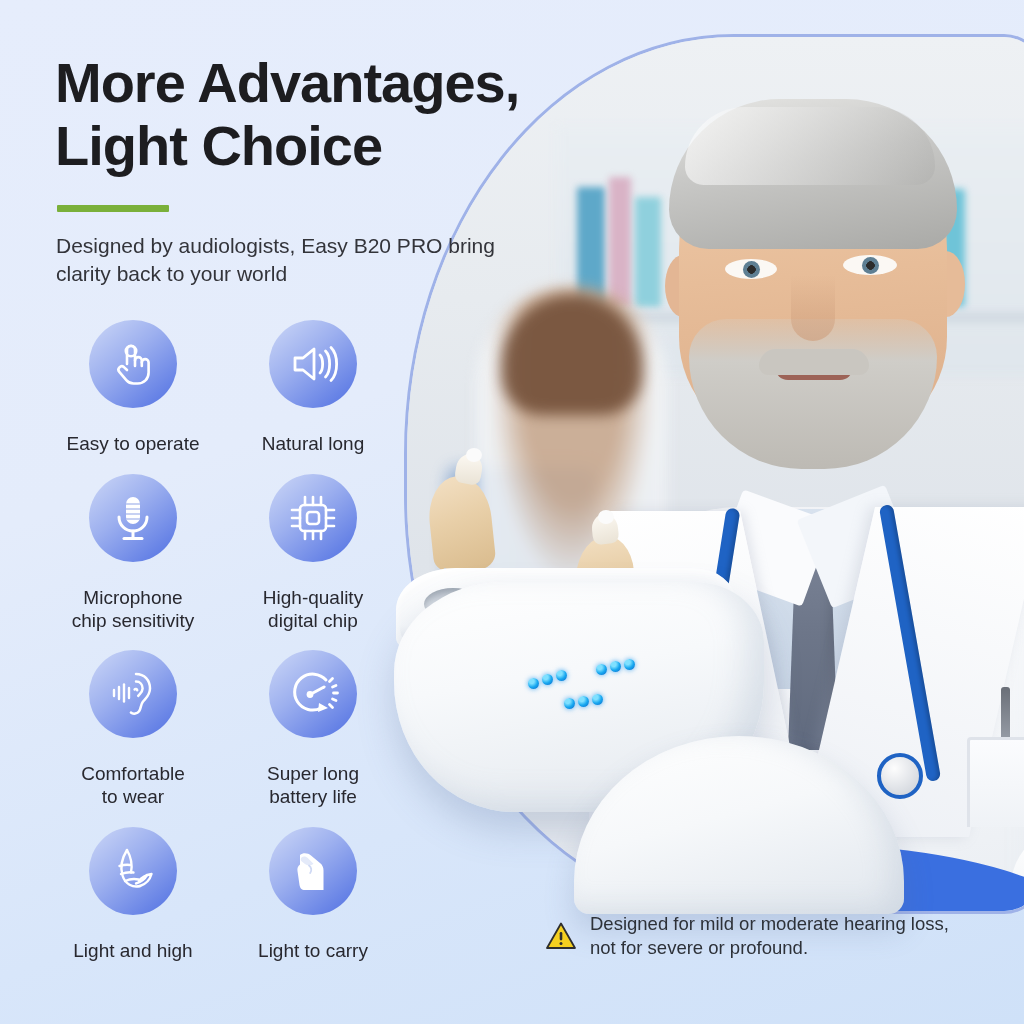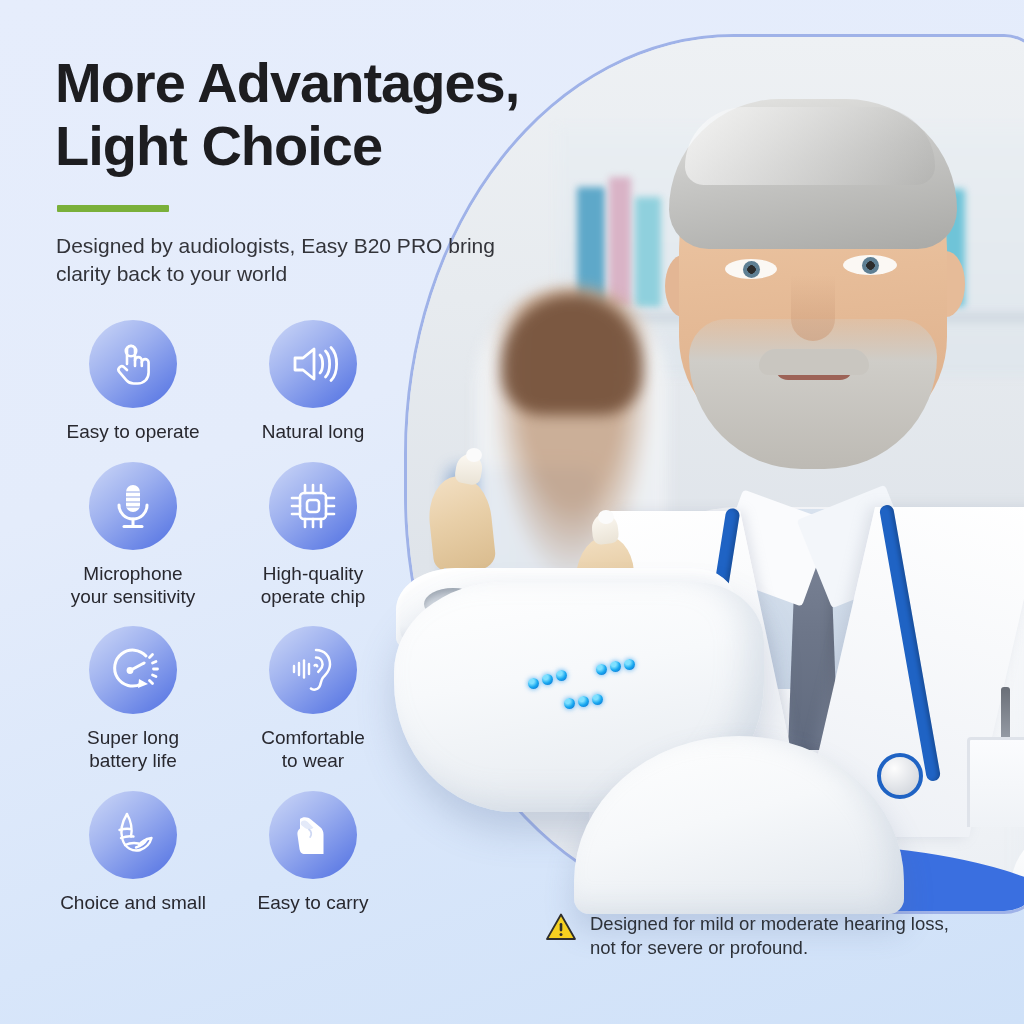--- a/index.html
+++ b/index.html
@@ -176,26 +176,26 @@
     background:#7ab03a; border-radius:1px; }
   .subtitle { position:absolute; left:56px; top:232px; width:470px;
     font-size:21px; line-height:1.34; color:#33343a; }
 
   .features { position:absolute; left:48px; top:320px; width:350px;
     display:grid; grid-template-columns:1fr 1fr; row-gap:18px; column-gap:10px; }
   .feat { display:flex; flex-direction:column; align-items:center; }
   .circle { width:88px; height:88px; border-radius:50%;
     background:linear-gradient(140deg,#cdd8f7 0%, #9db0ef 42%, #4f6fe2 100%);
     display:flex; align-items:center; justify-content:center; }
-  .feat-label { margin-top:13px; text-align:center; font-size:19px; line-height:1.2;
+  .feat-label { margin-top:25px; text-align:center; font-size:19px; line-height:1.2;
     color:#28282f; white-space:pre-line; }
 
   
   .disclaimer { position:absolute; left:545px; top:912px; width:430px;
-    display:flex; align-items:flex-start; gap:13px; }
+    display:flex; align-items:center; gap:13px; }
   .warn-tri { flex:0 0 auto; }
   .disc-text { font-size:18.5px; line-height:1.32; color:#2d3138; white-space:pre-line; }
 </style>
 </head>
 <body>
 
 <div id="stage">
 
   <div class="photo-blob">
     <div class="photo-inner">
@@ -338,21 +338,21 @@
             <line x1="19" y1="17" x2="33" y2="17"></line>
             <line x1="19" y1="22" x2="33" y2="22"></line>
             <line x1="19" y1="27" x2="33" y2="27"></line>
           </g>
           <path d="M12 25c0 8 6.3 14 14 14s14-6 14-14" fill="none" stroke="#fff" stroke-width="3" stroke-linecap="round"></path>
           <line x1="26" y1="39" x2="26" y2="46" stroke="#fff" stroke-width="3" stroke-linecap="round"></line>
           <line x1="17" y1="46.5" x2="35" y2="46.5" stroke="#fff" stroke-width="3" stroke-linecap="round"></line>
         </svg>
       </div>
       <div class="feat-label">Microphone
-your sensitivity</div>
+chip sensitivity</div>
     </div>
 
     <div class="feat">
       <div class="circle">
         <svg width="52" height="52" viewBox="0 0 52 52">
           <g fill="none" stroke="#fff" stroke-width="2.6" stroke-linecap="round">
             <rect x="13" y="13" width="26" height="26" rx="4"></rect>
             <rect x="20" y="20" width="12" height="12" rx="3"></rect>
             <line x1="18" y1="5" x2="18" y2="13"></line>
             <line x1="26" y1="5" x2="26" y2="13"></line>
@@ -363,21 +363,41 @@
             <line x1="5" y1="18" x2="13" y2="18"></line>
             <line x1="5" y1="26" x2="13" y2="26"></line>
             <line x1="5" y1="34" x2="13" y2="34"></line>
             <line x1="39" y1="18" x2="47" y2="18"></line>
             <line x1="39" y1="26" x2="47" y2="26"></line>
             <line x1="39" y1="34" x2="47" y2="34"></line>
           </g>
         </svg>
       </div>
       <div class="feat-label">High-quality
-operate chip</div>
+digital chip</div>
+    </div>
+
+    <div class="feat">
+      <div class="circle">
+        <svg width="54" height="54" viewBox="0 0 54 54">
+          <g fill="none" stroke="#fff" stroke-width="2.5" stroke-linecap="round" stroke-linejoin="round">
+            <path d="M30 7c8.5 0 14 6.3 14 14.5 0 7-4.6 10-7.3 13.6-2.2 2.9-1.6 6.4-3.6 9.2-1.7 2.4-5.9 3.2-8.2 1.2"></path>
+            <path d="M30 14.5c4 0 6.6 3 6.6 7 0 3.6-2.6 5.2-4.4 7.4"></path>
+            <path d="M28.6 22.5c.7-.9 2.4-.6 2.6.8"></path>
+          </g>
+          <g stroke="#fff" stroke-width="2.4" stroke-linecap="round">
+            <line x1="8" y1="23" x2="8" y2="29"></line>
+            <line x1="13" y1="20" x2="13" y2="32"></line>
+            <line x1="18" y1="17.5" x2="18" y2="34.5"></line>
+            <line x1="23" y1="21" x2="23" y2="31"></line>
+          </g>
+        </svg>
+      </div>
+      <div class="feat-label">Comfortable
+to wear</div>
     </div>
 
     <div class="feat">
       <div class="circle">
         <svg width="54" height="54" viewBox="0 0 54 54">
           <path d="M40 13A18 18 0 1 0 35 41" fill="none" stroke="#fff" stroke-width="3" stroke-linecap="round"></path>
           <path d="M33 36l9 5-10 4z" fill="#fff"></path>
           <g stroke="#fff" stroke-width="2.8" stroke-linecap="round">
             <line x1="43.5" y1="14.5" x2="46.5" y2="11.5"></line>
             <line x1="46.5" y1="20" x2="50" y2="18.5"></line>
@@ -389,63 +409,43 @@
           <circle cx="24" cy="27.5" r="3.4" fill="#fff"></circle>
         </svg>
       </div>
       <div class="feat-label">Super long
 battery life</div>
     </div>
 
     <div class="feat">
       <div class="circle">
         <svg width="54" height="54" viewBox="0 0 54 54">
-          <g fill="none" stroke="#fff" stroke-width="2.5" stroke-linecap="round" stroke-linejoin="round">
-            <path d="M30 7c8.5 0 14 6.3 14 14.5 0 7-4.6 10-7.3 13.6-2.2 2.9-1.6 6.4-3.6 9.2-1.7 2.4-5.9 3.2-8.2 1.2"></path>
-            <path d="M30 14.5c4 0 6.6 3 6.6 7 0 3.6-2.6 5.2-4.4 7.4"></path>
-            <path d="M28.6 22.5c.7-.9 2.4-.6 2.6.8"></path>
-          </g>
-          <g stroke="#fff" stroke-width="2.4" stroke-linecap="round">
-            <line x1="8" y1="23" x2="8" y2="29"></line>
-            <line x1="13" y1="20" x2="13" y2="32"></line>
-            <line x1="18" y1="17.5" x2="18" y2="34.5"></line>
-            <line x1="23" y1="21" x2="23" y2="31"></line>
-          </g>
-        </svg>
-      </div>
-      <div class="feat-label">Comfortable
-to wear</div>
-    </div>
-
-    <div class="feat">
-      <div class="circle">
-        <svg width="54" height="54" viewBox="0 0 54 54">
           <g fill="none" stroke="#fff" stroke-width="2.4" stroke-linecap="round" stroke-linejoin="round">
             <path d="M21 6c-5 8-7 17-4.5 25.5C19 40 27 44 34 42"></path>
             <path d="M21 6c4 7 5.5 15 4 22.5"></path>
             <path d="M13.5 22c3.5-1 7-1.5 10.5-1"></path>
             <path d="M15 30c4-1.5 8.5-2 12.5-1.5"></path>
             <path d="M19 37c4.5-2 9-2.5 13.5-1.5"></path>
             <path d="M34 42c6-2 10-6.5 11.5-12-5.5 1-10 3.5-12.5 7"></path>
             <path d="M30 39.5c5-1.5 9-4.5 11-8.5"></path>
           </g>
         </svg>
       </div>
-      <div class="feat-label">Choice and small</div>
+      <div class="feat-label">Light and high</div>
     </div>
 
     <div class="feat">
       <div class="circle">
         <svg width="54" height="54" viewBox="0 0 54 54">
           <path d="M14 11c3-2.5 8-2 11 .5l9 7.5c2.5 2 3.5 4.5 3.5 7.5V46H19c-3.5 0-5-2-5.5-5l-2-14c-.5-3 .5-5 2.5-6.5z" fill="#fff"></path>
           <path d="M15.5 13.5c2-1.5 4.8-1 6.5.8l5.5 5.5c-2.5 2-6 2.2-8.5.2l-3.5-2.8c-1-.9-1-2.7 0-3.7z" fill="#e4eaf9"></path>
           <path d="M23 21.5c2.5 1.8 3 5 1.2 7.5" fill="none" stroke="#cfd9f4" stroke-width="1.8" stroke-linecap="round"></path>
         </svg>
       </div>
-      <div class="feat-label">Easy to carry</div>
+      <div class="feat-label">Light to carry</div>
     </div>
 
   </div>
 
   <div class="disclaimer">
     <svg class="warn-tri" width="32" height="30" viewBox="0 0 32 30">
       <path d="M16 2.5 30 27H2z" fill="#f5d020" stroke="#2e2e2e" stroke-width="1.8" stroke-linejoin="round"></path>
       <rect x="14.7" y="11" width="2.6" height="8.4" rx="1.3" fill="#2e2e2e"></rect>
       <circle cx="16" cy="22.6" r="1.5" fill="#2e2e2e"></circle>
     </svg>

